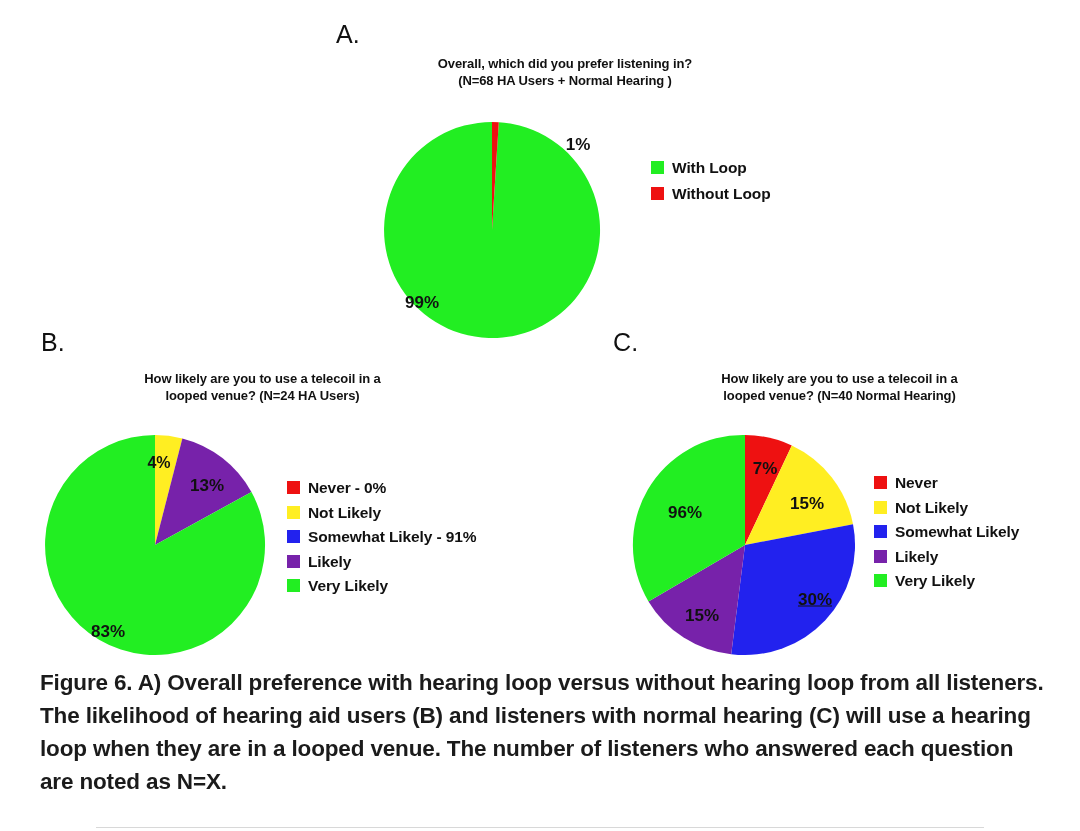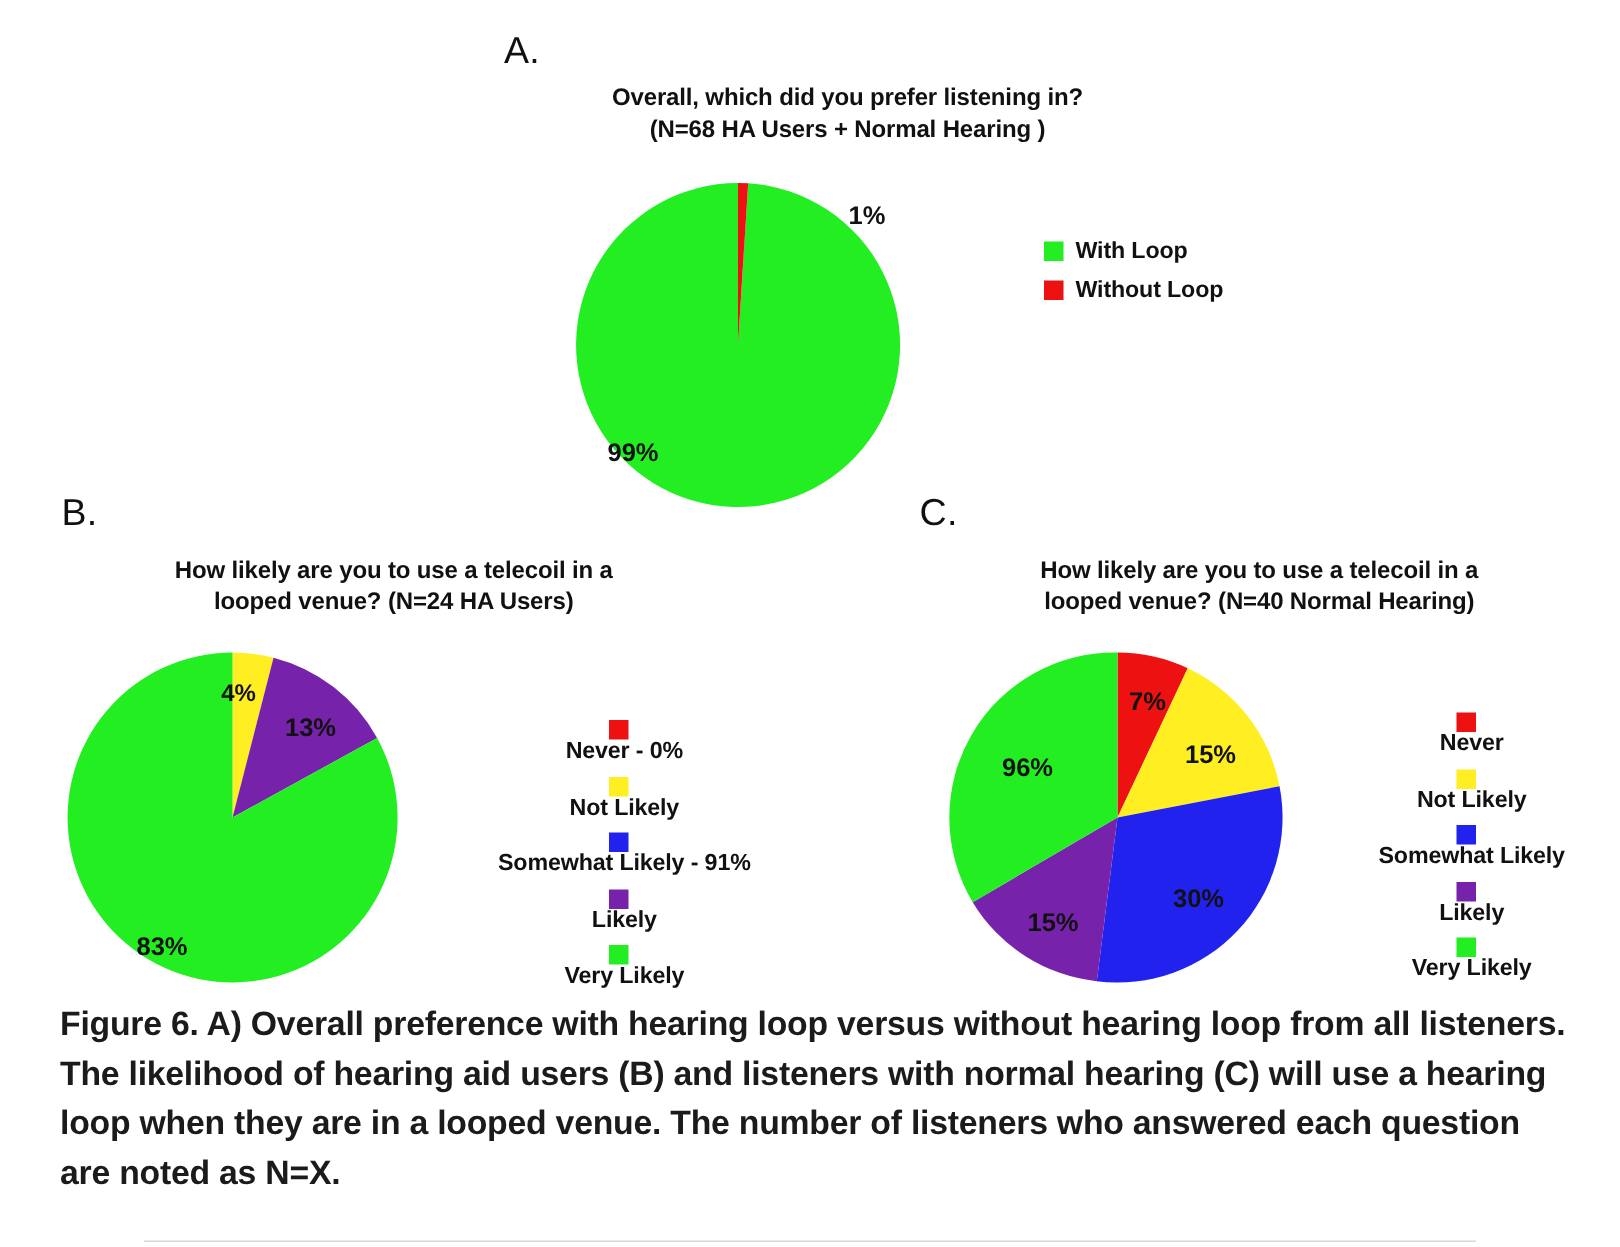--- a/index.html
+++ b/index.html
@@ -26,21 +26,21 @@
   .panel { position: absolute; }
 
   .panel-letter {
     font-size: 25px;
     font-weight: 400;
     color: #111;
     line-height: 1;
     letter-spacing: 0.2px;
   }
   .panel-title {
-    font-size: 16px;
+    font-size: 13px;
     font-weight: bold;
     color: #111;
     line-height: 1.32;
     text-align: center;
     letter-spacing: -0.1px;
   }
 
   
   .pie {
     position: absolute;
@@ -61,38 +61,37 @@
   }
   .slice-label.small { font-size: 16px; }
 
   
   .legend { position: absolute; }
   .legend-row {
     display: flex;
     align-items: center;
     margin-bottom: 10px;
     white-space: nowrap;
-    margin-left: 45px;
   }
   .legend-row:last-child { margin-bottom: 0; align-items: center; }
   .legend-swatch {
     width: 13px;
     height: 13px;
     flex: 0 0 13px;
     margin-right: 8px;
     display: inline-block;
   }
   .legend-label {
     font-size: 15.5px;
     font-weight: bold;
     color: #111;
     line-height: 1;
     letter-spacing: -0.1px;
   }
-  .legend.tight .legend-row { margin-bottom: 9px; flex-direction: column; }
+  .legend.tight .legend-row { margin-bottom: 9px; }
 
   
   .caption {
     position: absolute;
     left: 40px;
     top: 666px;
     width: 1006px;
     font-size: 22.5px;
     font-weight: 700;
     line-height: 1.47;
@@ -210,21 +209,21 @@
         <path d="M 110 110 L 156.83 10.48 A 110 110 0 0 1 218.03 89.17 Z" fill="#FFEE22"></path>
 
         <path d="M 110 110 L 218.03 89.17 A 110 110 0 0 1 96.20 219.13 Z" fill="#2222EE"></path>
 
         <path d="M 110 110 L 96.20 219.13 A 110 110 0 0 1 13.47 166.42 Z" fill="#7722AA"></path>
 
         <path d="M 110 110 L 13.47 166.42 A 110 110 0 0 1 110 0 Z" fill="#22EE22"></path>
       </svg>
       <span class="slice-label" style="left:130px; top:33px;">7%</span>
       <span class="slice-label" style="left:172px; top:68px;">15%</span>
-      <span class="slice-label" style="left:164px; top:164px;">30%</span>
+      <span class="slice-label" style="left:180px; top:164px;text-decoration:underline;">30%</span>
       <span class="slice-label" style="left:67px; top:180px;">15%</span>
       <span class="slice-label" style="left:50px; top:77px;">96%</span>
     </div>
 
     <div class="legend tight" style="left:334px; top:145px;">
       <div class="legend-row">
         <span class="legend-swatch" style="background:#EE1111;"></span>
         <span class="legend-label">Never</span>
       </div>
       <div class="legend-row">

